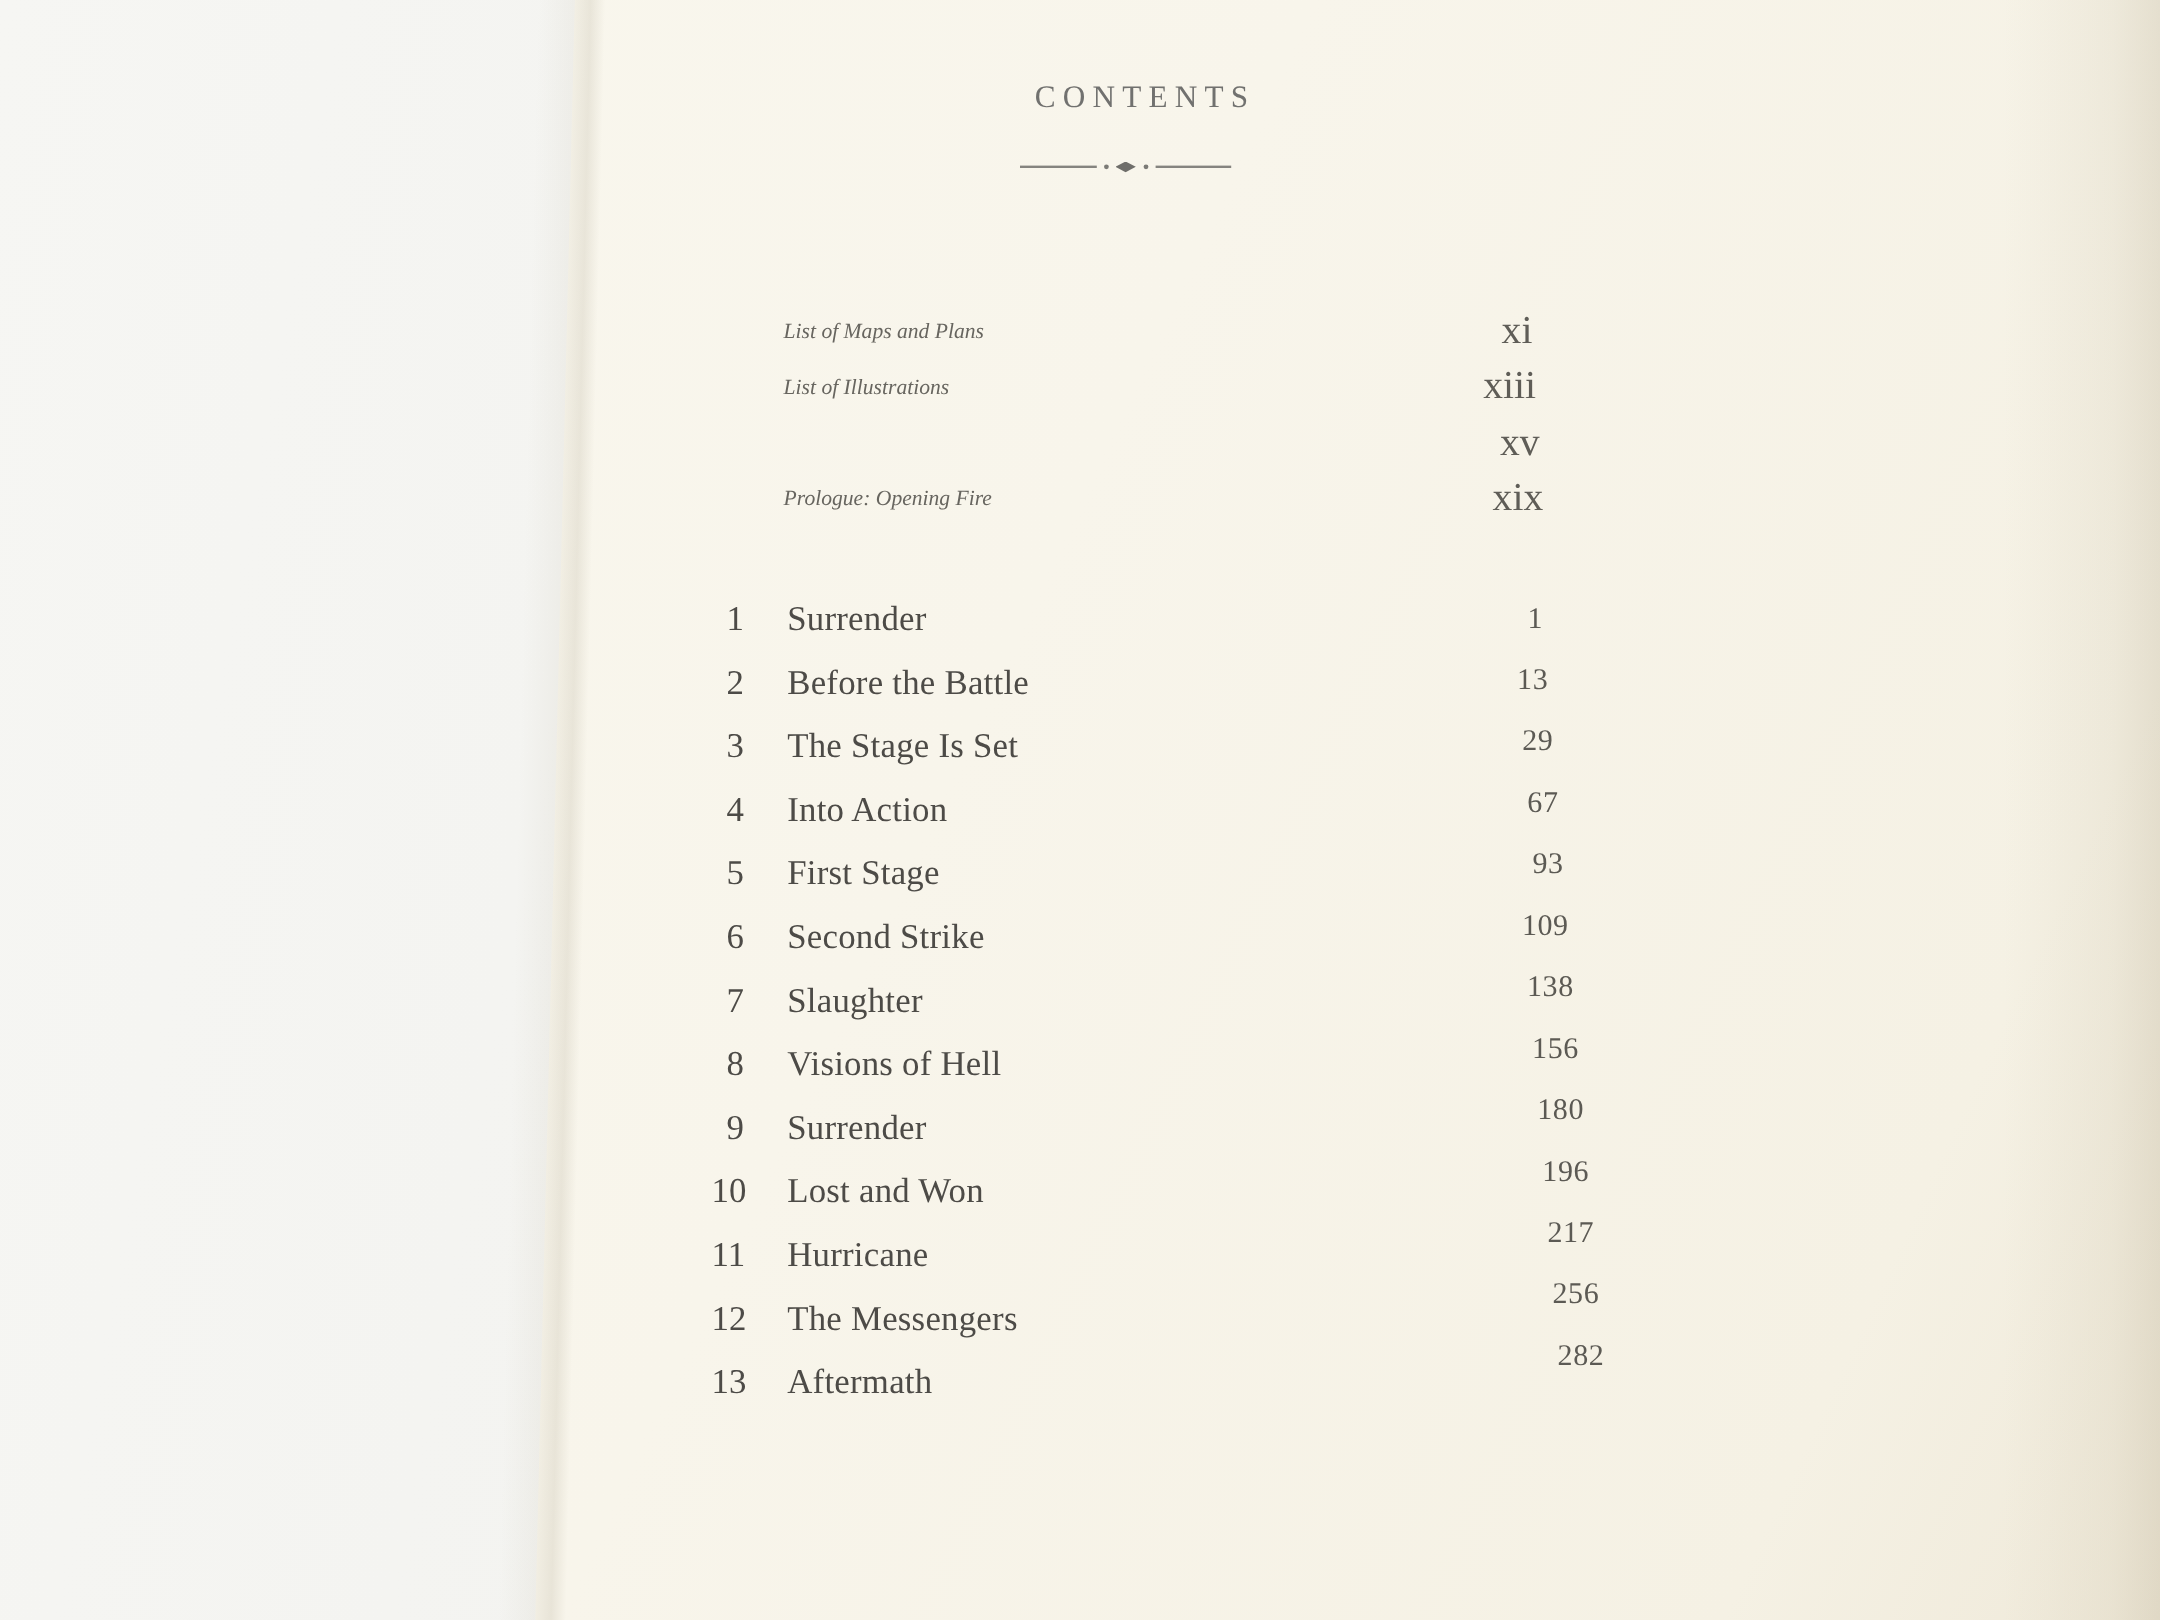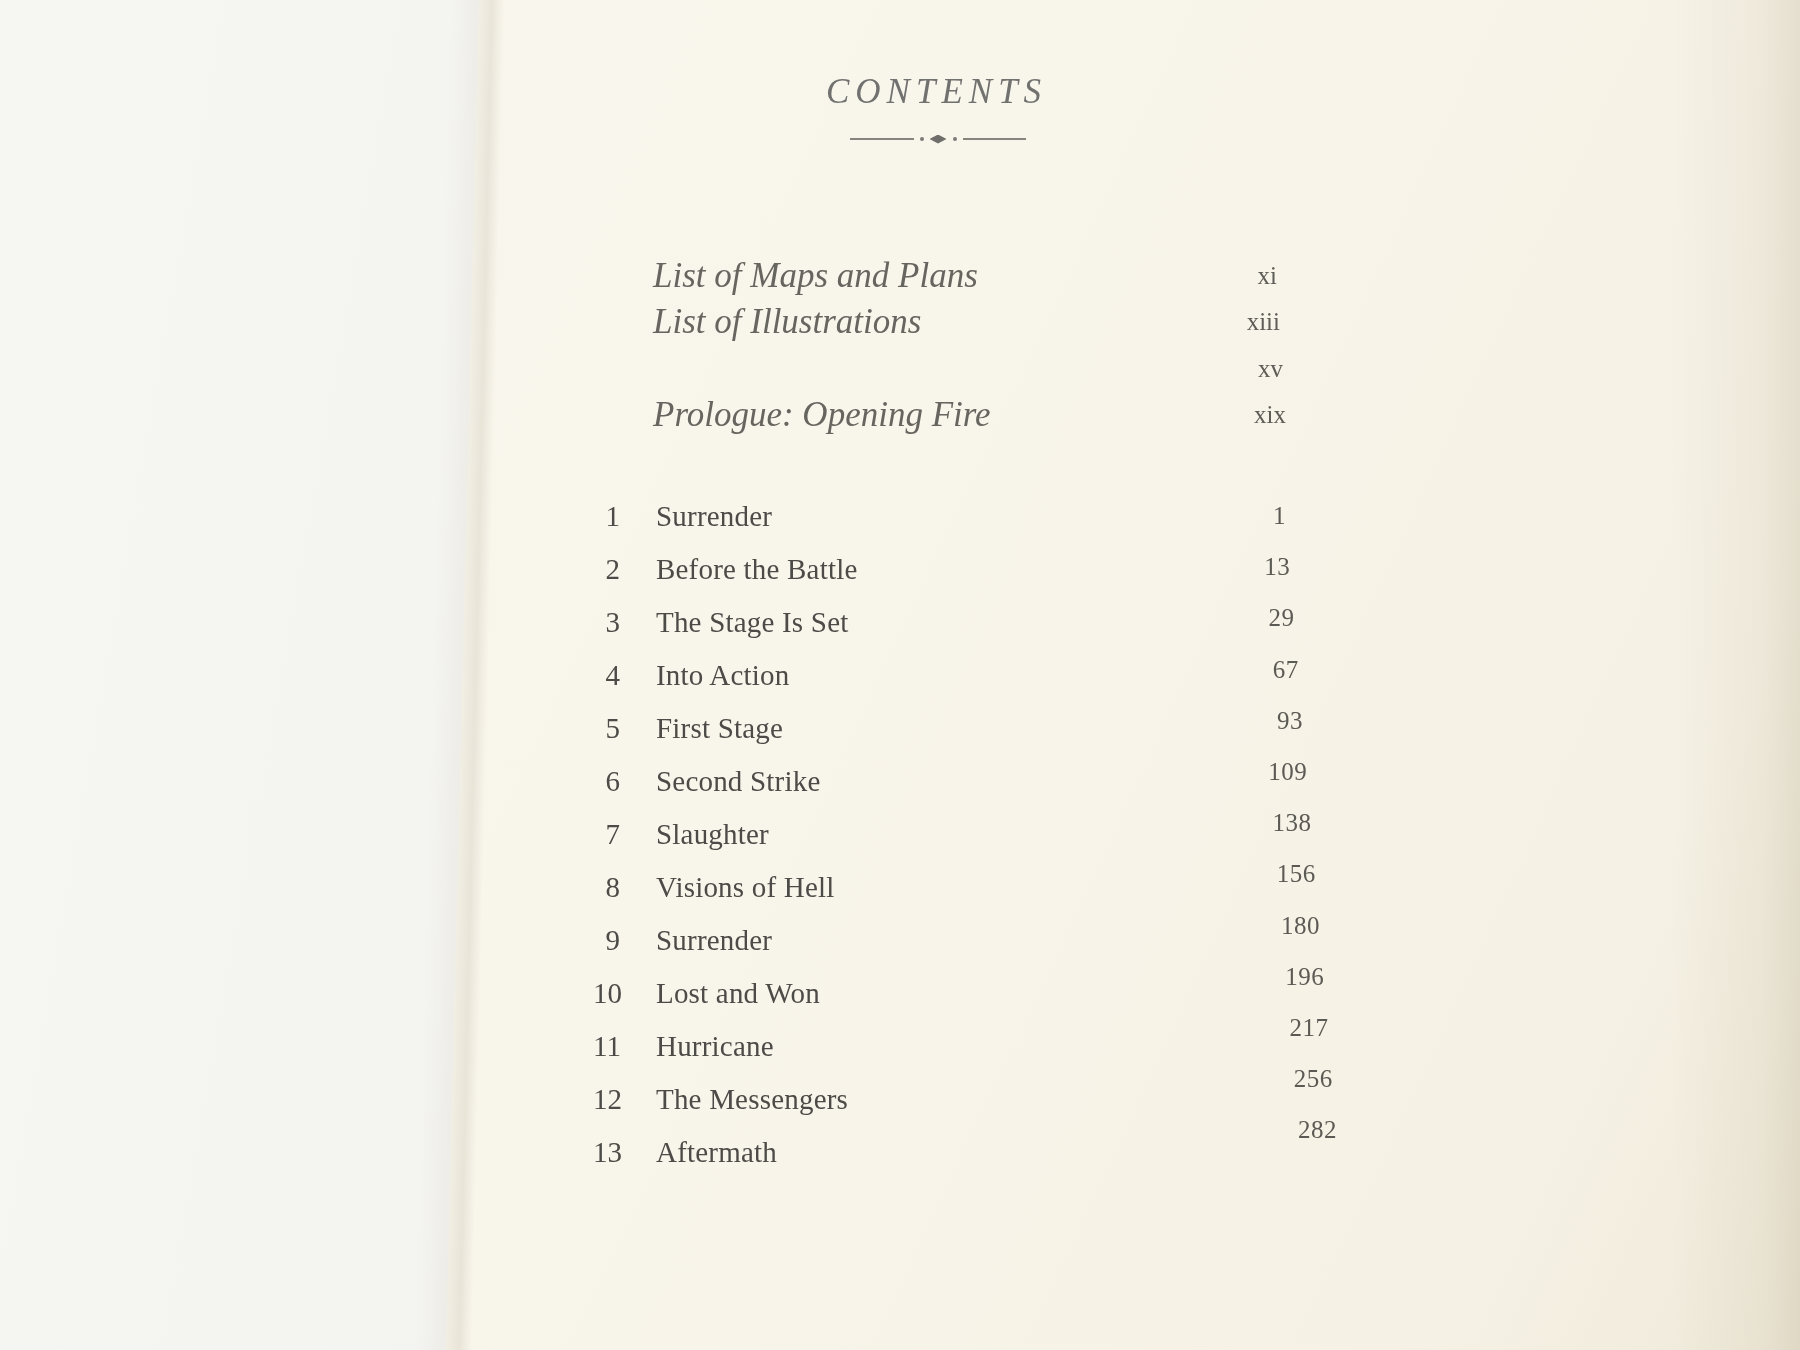--- a/index.html
+++ b/index.html
@@ -30,45 +30,44 @@
     pointer-events:none;
   }
   .right-edge-shade{
     position:absolute;right:0;top:0;width:130px;height:1350px;
     background:linear-gradient(to right,rgba(0,0,0,0) 0%,rgba(196,186,160,0.16) 70%,rgba(180,168,140,0.26) 100%);
     pointer-events:none;
   }
   .page-title{
     position:absolute;left:826px;top:50px;width:220px;
     text-align:right;
-    font-size:35px;line-height:1.1;font-weight:400;
+    font-size:26px;line-height:1.1;font-weight:400;
     letter-spacing:6px;
     color:var(--ink-mid,#71716f);
-    font-style:italic;
   }
   .divider{
     position:absolute;left:850px;top:131px;width:176px;height:16px;
     display:flex;align-items:center;justify-content:center;gap:6px;
   }
   .divider .rule{display:block;height:2px;flex:1 1 auto;background:#85847f;}
   .divider .dot{display:block;width:4px;height:4px;border-radius:50%;background:#7b7a76;}
   .divider .diamond{
     display:block;width:17px;height:9px;background:#6f6e6a;
     clip-path:polygon(50% 0,100% 50%,50% 100%,0 50%);
   }
   .fm-row{
     position:absolute;left:653px;width:624px;height:40px;
     line-height:40px;white-space:nowrap;
   }
   .fm-title{
-    font-style:italic;font-size:35px;color:var(--ink-light,#67655f);
+    font-style:italic;font-size:18px;color:var(--ink-light,#67655f);
   }
   .fm-page{
     position:absolute;right:0;top:0;
-    font-size:25px;color:#5f5d57;
+    font-size:33px;color:#5f5d57;
   }
   .ch-row{
     position:absolute;left:593px;width:747px;height:40px;
     line-height:40px;white-space:nowrap;
   }
   .ch-num{
     display:inline-block;width:27px;text-align:right;
     font-size:29px;color:var(--ink-dark,#4d4b47);
   }
   .ch-title{

